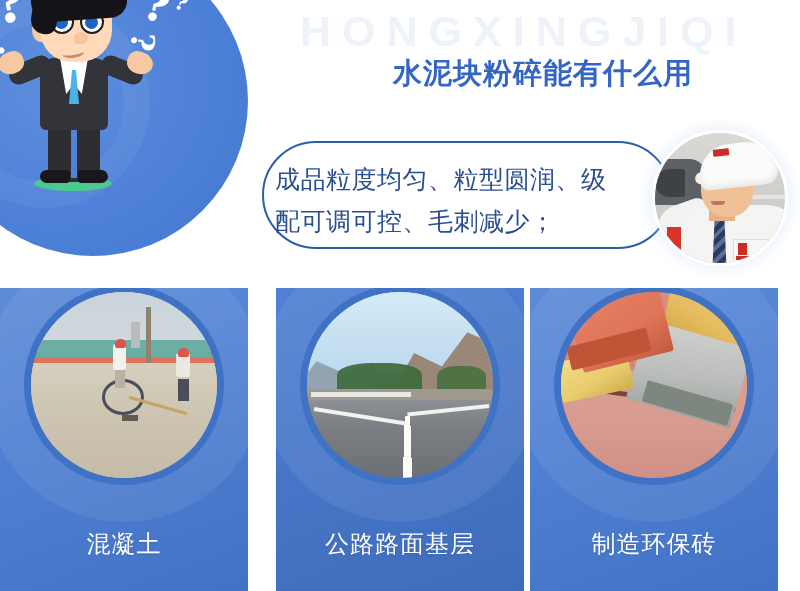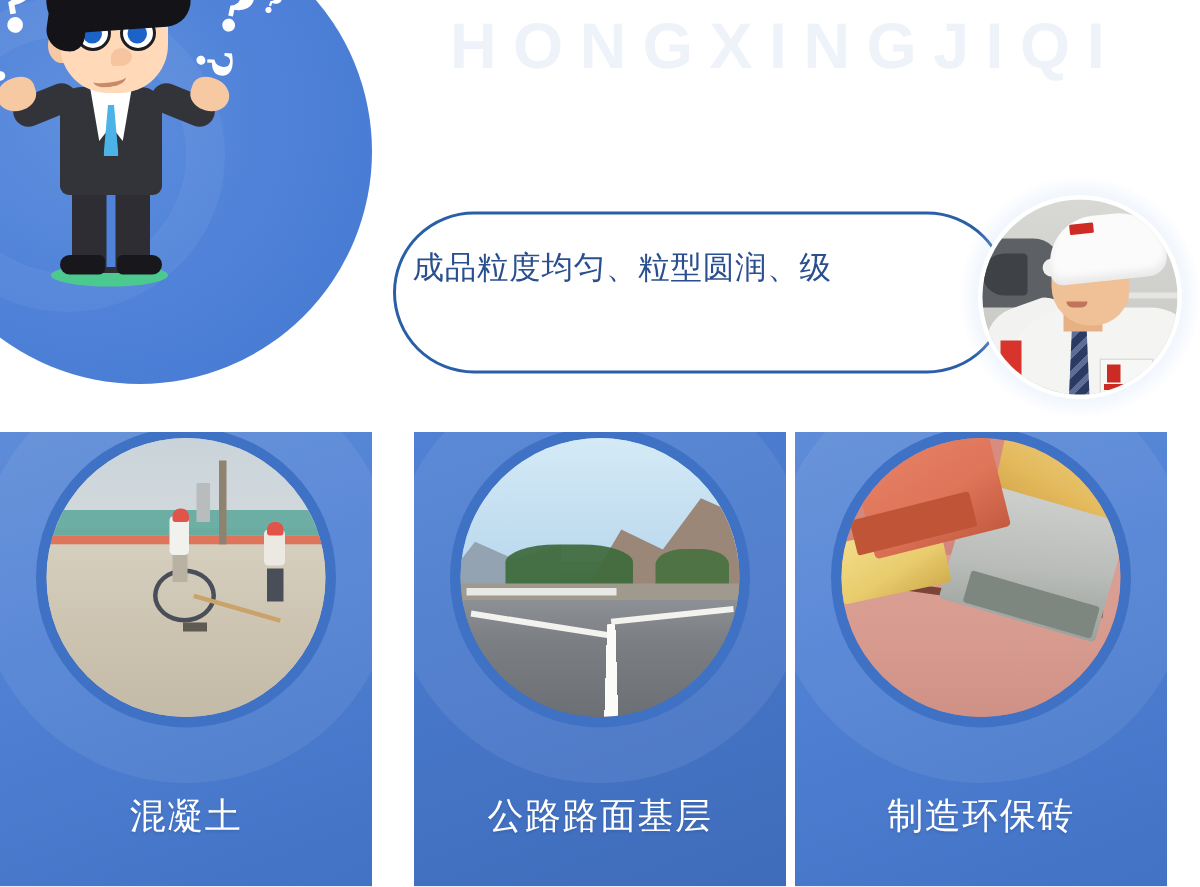--- a/index.html
+++ b/index.html
@@ -180,21 +180,21 @@
     border: 2px solid #2a5fa8;
     border-radius: 54px;
     background: transparent;
     box-sizing: border-box;
   }
   .bubble-text {
     position: absolute;
     left: 275px;
     top: 158px;
     width: 360px;
-    font-size: 21px;
+    font-size: 25px;
     line-height: 42px;
     color: #2a4f8f;
     letter-spacing: 0.5px;
   }
 
   
   .headline {
     position: absolute;
     left: 393px;
     top: 54px;
@@ -454,24 +454,26 @@
         <div class="pupil-l"></div>
         <div class="pupil-r"></div>
         <div class="brow-l"></div>
         <div class="brow-r"></div>
         <div class="hair2"></div>
         <div class="hair"></div>
 
       </div>
     </div>
 
+    <div class="headline">水泥块粉碎能有什么用</div>
 
     <div class="bubble"></div>
     <div class="bubble-text">
       <div>成品粒度均匀、粒型圆润、级</div>
+      <div>配可调可控、毛刺减少；</div>
     </div>
 
     <div class="portrait-glow"></div>
     <div class="portrait">
       <div class="wall-line"></div>
       <div class="machine"></div>
       <div class="machine2"></div>
       <div class="arm"></div>
       <div class="body"></div>
       <div class="badge-red"></div>

